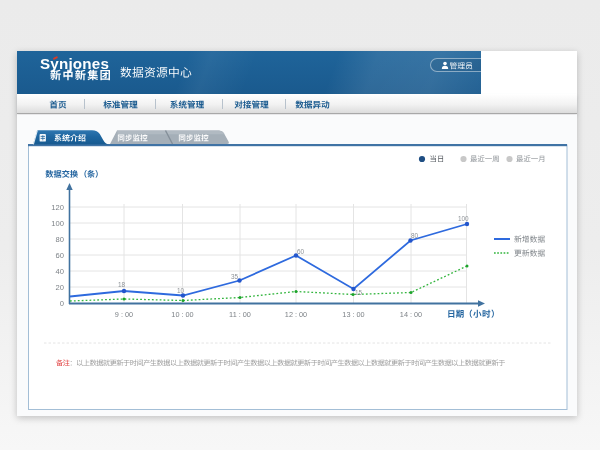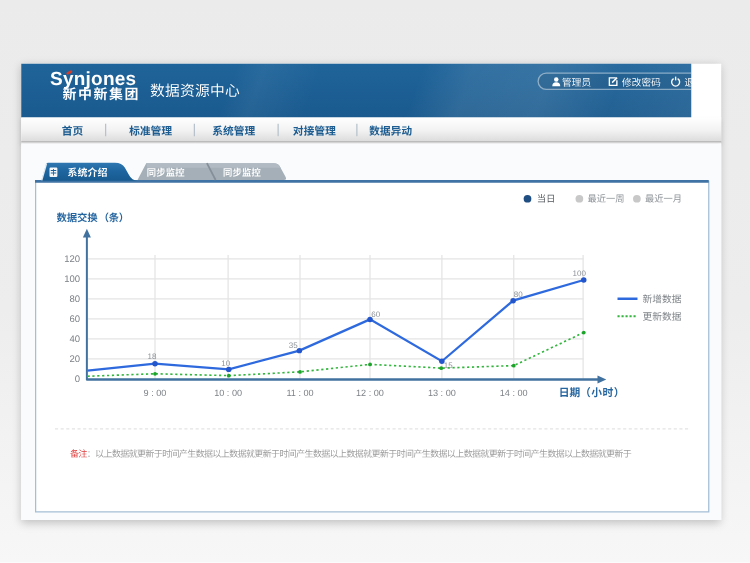--- a/index.html
+++ b/index.html
@@ -1,19 +1,19 @@
 <!DOCTYPE html>
 <html><head>
 <meta charset="utf-8">
 <style>
   * { margin:0; padding:0; box-sizing:border-box; }
   html,body { width:600px; height:450px; overflow:hidden; }
   body { font-family:"Liberation Sans", sans-serif; background:linear-gradient(180deg,#ebebeb 0%,#ededed 55%,#f7f7f7 100%); position:relative; }
   .page { position:absolute; left:17px; top:51px; width:560px; height:365px; background:#fff; box-shadow:0 2px 7px rgba(0,0,0,.22); }
-  .header { position:absolute; left:0; top:0; width:536px; height:43px;
+  .header { position:absolute; left:0; top:0; width:464px; height:43px;
     background:linear-gradient(180deg,#1f649a,#1a5a8e); overflow:hidden; }
   .header .streak { position:absolute; top:0; left:0; width:560px; height:43px;
     background:linear-gradient(110deg, rgba(255,255,255,0) 30%, rgba(255,255,255,.05) 34%, rgba(255,255,255,0) 42%, rgba(255,255,255,0) 56%, rgba(255,255,255,.09) 63%, rgba(255,255,255,.11) 74%, rgba(255,255,255,.04) 84%, rgba(255,255,255,.08) 95%); }
   .logo { position:absolute; left:23px; top:6px; color:#fff; }
   .logo .en { font-size:15.2px; font-weight:bold; letter-spacing:.2px; line-height:13px; position:relative; }
   .logo .en .tick { position:absolute; left:13px; top:0px; width:5px; height:2.2px; background:#d63c28; border-radius:1px; transform:rotate(-28deg); }
   .userbar { position:absolute; left:413px; top:7px; width:141px; height:14px;
     border:1px solid rgba(255,255,255,.45); border-radius:7px; background:rgba(0,0,0,.06); }
   .nav { position:absolute; left:0; top:43px; width:560px; height:20px;
     background:linear-gradient(180deg,#ffffff 0%,#f2f2f2 55%,#dcdcdc 100%);

